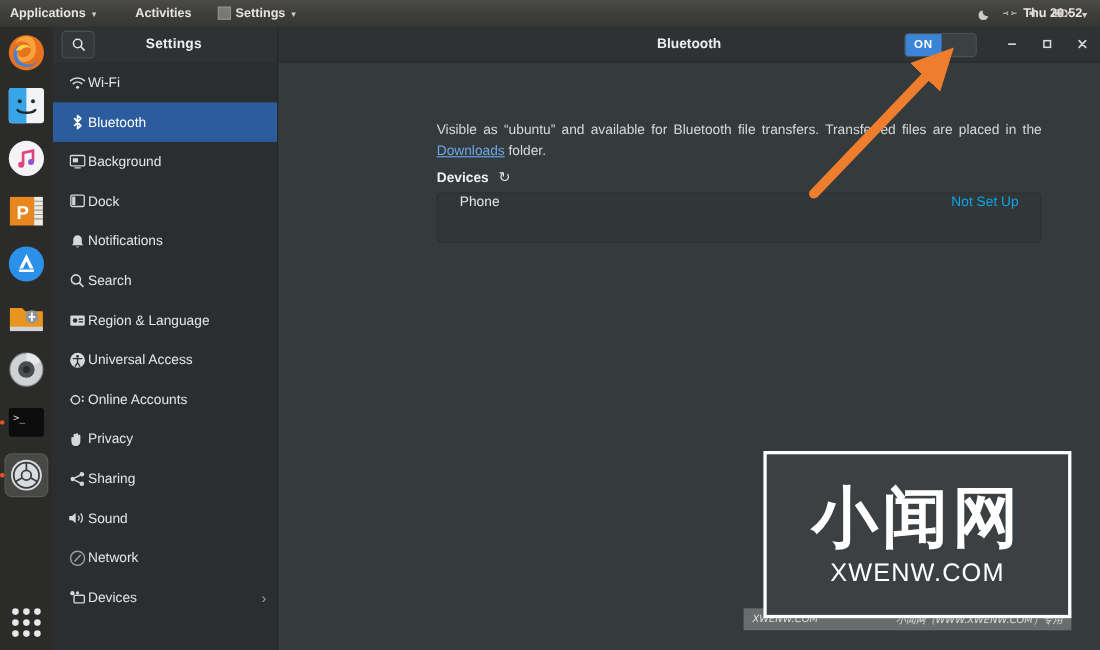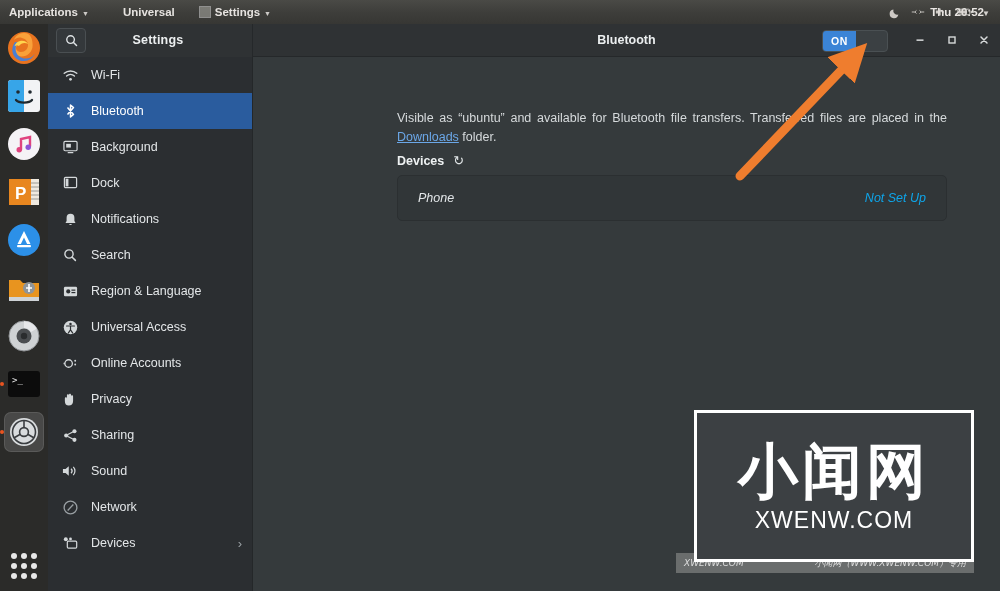--- a/index.html
+++ b/index.html
@@ -51,36 +51,36 @@
   #tb-right { flex: 1; height: 33px; display: flex; align-items: center; position: relative; }
   #win-title { position: absolute; left: 0; right: 0; text-align: center; font-size: 12.5px; font-weight: bold; color: #eceff0; pointer-events: none; }
   #bt-toggle { position: absolute; left: 569px; top: 6px; width: 66px; height: 22px; border-radius: 4px; background: #3b4043; border: 1px solid #4a5053; display: flex; cursor: pointer; overflow: hidden; justify-content: space-between; }
   #bt-toggle .on { width: 33px; height: 100%; background: #3b84d6; display: flex; align-items: center; justify-content: center; color: #fff; font-size: 10.5px; font-weight: bold; letter-spacing: .6px; }
   #bt-toggle .off { flex: 1; }
   #wincontrols { position: absolute; right: 8px; top: 0; height: 33px; display: flex; align-items: center; gap: 16px; }
   .wc { width: 16px; height: 16px; display: flex; align-items: center; justify-content: center; color: #d7dadb; cursor: pointer; }
 
   
   #sidebar { position: absolute; left: 0; top: 33px; width: 205px; height: 534px; background: #2b2e31; overflow: hidden; border-right: 1px solid #242729;}
-  .nav { display: flex; align-items: center; height: 36px; padding: 0 10px 0 14px; gap: 13px; cursor: pointer; }
+  .nav { display: flex; align-items: center; height: 36px; padding: 0 10px 0 14px; gap: 2px; cursor: pointer; }
   .nav.sel { background: #2a5c9e; }
   .nav .ico { width: 16px; height: 16px; display: flex; align-items: center; justify-content: center; color: #d4d8da; flex: 0 0 16px; }
   .nav.sel .ico, .nav.sel .lbl { color: #fff; }
   .nav .lbl { font-size: 12.5px; color: #e3e6e8; white-space: nowrap; }
   .nav .chev { margin-left: auto; color: #9aa0a4; font-size: 13px; }
 
   
   #content { position: absolute; left: 205px; top: 33px; width: 747px; height: 534px; background: #353a3c; }
   #desc { position: absolute; left: 144px; top: 52px; width: 550px; font-size: 12.5px; line-height: 19px; color: #d6dadc; text-align: justify; }
   #desc a { color: #6ba7e8; text-decoration: underline; }
   #devices-head { position: absolute; left: 144px; top: 96px; display: flex; align-items: center; gap: 9px; }
   #devices-head .t { font-size: 12.5px; font-weight: bold; color: #eef1f2; }
   #devices-head .spin { font-size: 13px; color: #dfe3e5; }
   #devlist { position: absolute; left: 144px; top: 118px; width: 550px; border: 1px solid #2b2f31; border-radius: 5px; background: #313638; overflow: hidden; }
-  .devrow { height: 44px; display: flex; align-items: center; padding: 0 20px; cursor: pointer; font-style: italic; }
+  .devrow { height: 44px; display: flex; align-items: flex-start; padding: 0 20px; cursor: pointer; }
   .devrow .name { font-size: 12.5px; color: #e2e6e8; }
   .devrow .state { margin-left: auto; font-size: 12.5px; color: #0ea5e9; padding-left: 28px; }
 
   
   #arrow { position: absolute; left: 0; top: 0; width: 1000px; height: 591px; pointer-events: none; z-index: 60; }
 
   
   #wm { position: absolute; left: 694px; top: 410px; width: 280px; height: 152px; border: 3px solid #ffffff; background: #3c4043; z-index: 55; display: flex; flex-direction: column; align-items: center; justify-content: center; }
   #wm .cn { font-size: 60px; font-weight: bold; color: #fff; letter-spacing: 4px; line-height: 64px; font-family: "DejaVu Sans", sans-serif; }
   #wm .en { font-size: 23px; color: #fff; letter-spacing: 1px; margin-top: 4px; font-family: "Liberation Sans", sans-serif; }
@@ -91,21 +91,21 @@
 <body>
 
 <div id="screen">
 
   <div id="topbar">
     <div class="tb-item">
       <span>Applications</span>
       <span class="caret">▼</span>
     </div>
     <div class="tb-item" style="margin-left:16px;">
-      <span>Universal</span>
+      <span>Activities</span>
     </div>
     <div class="tb-item" style="margin-left:6px;">
       <span class="settings-glyph"></span>
       <span>Settings</span>
       <span class="caret">▼</span>
     </div>
 
     <div id="tb-clock">Thu 20:52</div>
 
     <div id="tb-status">

